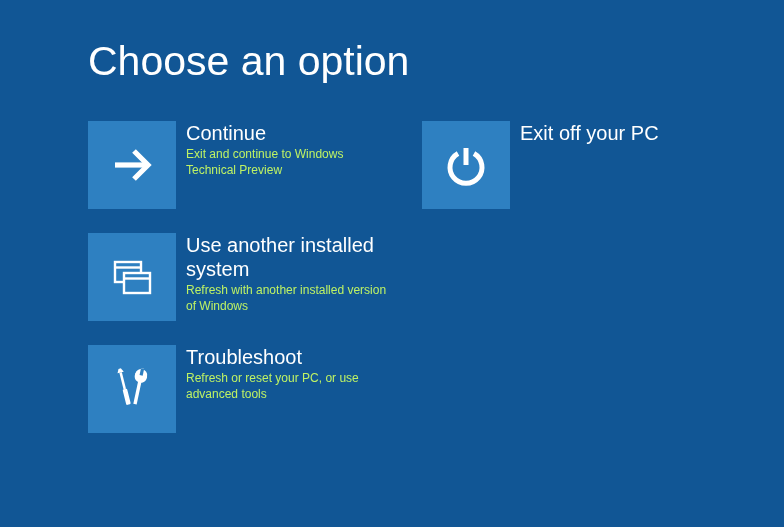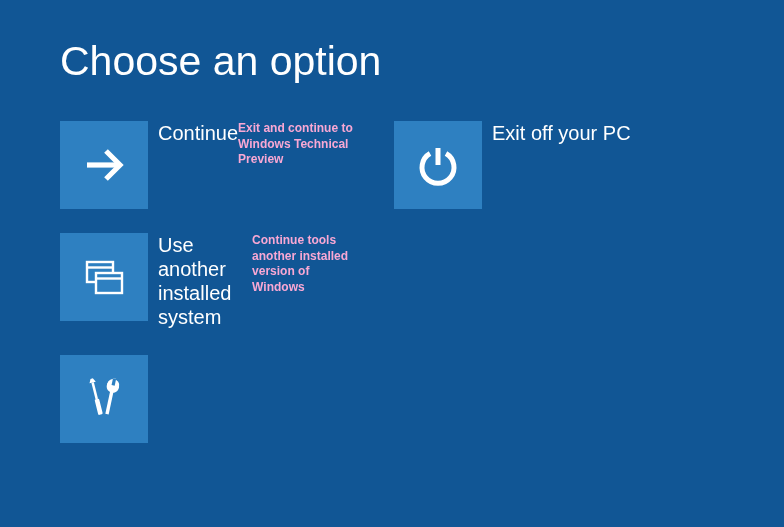--- a/index.html
+++ b/index.html
@@ -5,21 +5,21 @@
   * { box-sizing: border-box; margin: 0; padding: 0; }
   html, body {
     width: 784px;
     height: 527px;
     background: #115695;
     font-family: "Segoe UI", "Segoe UI Light", Arial, sans-serif;
     color: #ffffff;
     overflow: hidden;
   }
   .container {
-    padding: 38px 0 0 60px;
+    padding: 38px 0 0 88px;
   }
   .title {
     font-size: 41px;
     font-weight: 300;
     letter-spacing: 0px;
     margin-bottom: 36px;
   }
   .options {
     display: flex;
     gap: 32px;
@@ -40,34 +40,34 @@
     height: 88px;
     background: #2e80c1;
     flex-shrink: 0;
     display: flex;
     align-items: center;
     justify-content: center;
   }
   .tile svg { display: block; }
   .text-block {
     display: flex;
-    flex-direction: row;
+    flex-direction: column;
     padding-top: 0px;
   }
   .opt-title {
     font-size: 20px;
     font-weight: 400;
     line-height: 1.2;
     margin-bottom: 2px;
   }
   .opt-desc {
     font-size: 12px;
-    font-weight: 700;
+    font-weight: 400;
     line-height: 1.3;
-    color: #f9a8d4;
+    color: #bef264;
     max-width: 205px;
   }
 </style>
 </head>
 <body>
 
 <div class="container">
   <h1 class="title">Choose an option</h1>
 
   <div class="options">
@@ -95,21 +95,21 @@
             <g fill="none" stroke="#ffffff" stroke-width="2.4">
               <rect x="9" y="11" width="26" height="20"></rect>
               <line x1="9" y1="16.5" x2="35" y2="16.5"></line>
               <rect x="18" y="22" width="26" height="20" fill="#2e80c1"></rect>
               <line x1="18" y1="27.5" x2="44" y2="27.5"></line>
             </g>
           </svg>
         </div>
         <div class="text-block">
           <div class="opt-title">Use another installed system</div>
-          <div class="opt-desc">Continue tools another installed version of Windows</div>
+          <div class="opt-desc">Refresh with another installed version of Windows</div>
         </div>
       </div>
 
       <div class="option">
         <div class="tile">
           <svg width="52" height="52" viewBox="0 0 52 52">
             <g fill="#ffffff">
 
               <g transform="translate(19,27) rotate(-14)">
                 <rect x="-1.3" y="-18" width="2.6" height="17"></rect>
@@ -118,20 +118,24 @@
               </g>
 
               <g transform="translate(32,27) rotate(12)">
                 <path d="M0,-20 a6.2,6.2 0 1 0 0.01,0 M-1.6,-22 h3.2 v6 h-3.2 z" fill="#ffffff"></path>
                 <circle cx="0" cy="-15.3" r="6" fill="#ffffff"></circle>
                 <rect x="-1.6" y="-22" width="3.2" height="7" fill="#2e80c1"></rect>
                 <rect x="-1.7" y="-10.5" width="3.4" height="25"></rect>
               </g>
             </g>
           </svg>
+        </div>
+        <div class="text-block">
+          <div class="opt-title">Troubleshoot</div>
+          <div class="opt-desc">Refresh or reset your PC, or use advanced tools</div>
         </div>
       </div>
 
     </div>
 
     <div class="column">
 
       <div class="option">
         <div class="tile">
           <svg width="50" height="50" viewBox="0 0 50 50">

